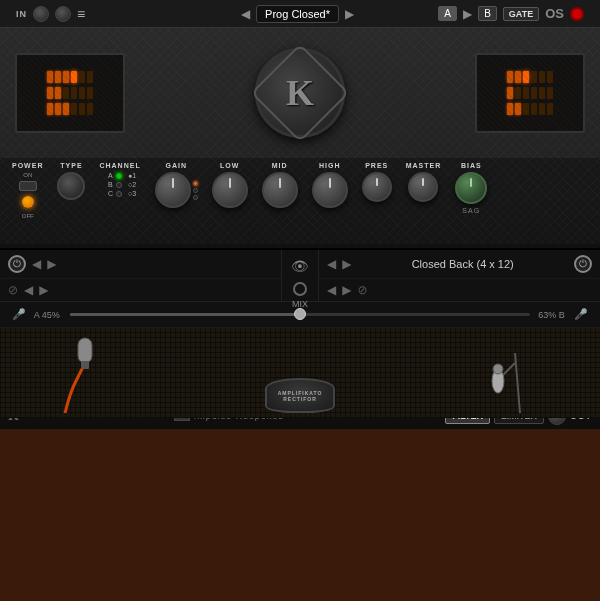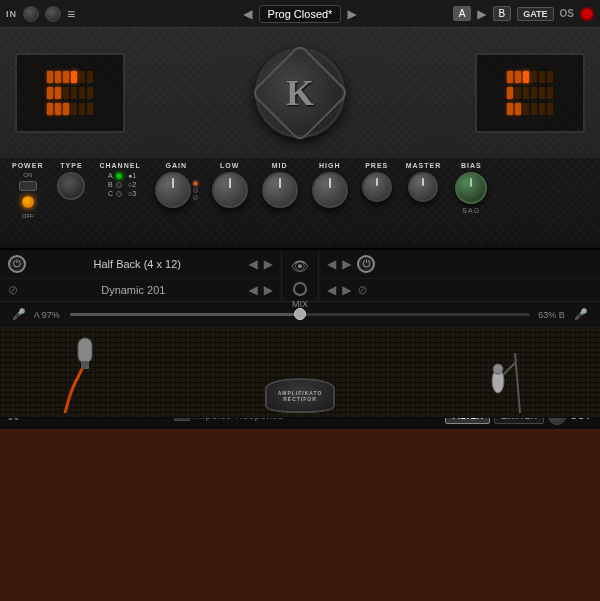--- a/index.html
+++ b/index.html
@@ -11,21 +11,21 @@
       overflow: hidden;
       position: relative;
     }
 
     
     .top-bar {
       background: #1a1a1a;
       height: 28px;
       display: flex;
       align-items: center;
-      padding: 0 6px;
+      padding: 0 16px;
       border-bottom: 1px solid #333;
     }
     .top-bar-left {
       display: flex;
       align-items: center;
       gap: 6px;
       flex: 1;
     }
     .top-bar-center {
       display: flex;
@@ -78,21 +78,21 @@
       font-weight: bold;
       background: #2a2a2a;
       border: 1px solid #555;
       padding: 1px 5px;
       border-radius: 2px;
       cursor: pointer;
       text-align: right;
     }
     .os-btn {
       color: #888;
-      font-size: 10px;
+      font-size: 13px;
       font-weight: bold;
       cursor: pointer;
     }
     .knob-small {
       width: 16px;
       height: 16px;
       border-radius: 50%;
       background: radial-gradient(circle at 40% 35%, #555, #222);
       border: 1px solid #444;
       display: inline-block;
@@ -766,57 +766,56 @@
 </div>
 
 <div class="bottom-strip">
 
   <div style="display:flex; border-bottom:1px solid #222;">
 
     <div style="flex:1; border-right:1px solid #222;">
 
       <div style="display:flex; align-items:center; padding:5px 8px; gap:6px; border-bottom:1px solid #1a1a1a;">
         <div class="cab-power-btn active">⏻</div>
-        <span class="cab-name">Half Back (4 x 12)</span>
         <span class="cab-arrow">◀</span>
         <span class="cab-arrow">▶</span>
       </div>
 
       <div style="display:flex; align-items:center; padding:4px 8px; gap:6px;">
         <span class="slash-icon">⊘</span>
-        <span class="mic-name">Dynamic 201</span>
         <span class="cab-arrow">◀</span>
         <span class="cab-arrow">▶</span>
       </div>
     </div>
 
     <div style="display:flex; flex-direction:column; align-items:center; justify-content:center; padding:0 8px; gap:6px; border-right:1px solid #222;">
       <div class="eye-icon">👁</div>
       <div class="circle-btn"></div>
     </div>
 
     <div style="flex:1;">
 
       <div style="display:flex; align-items:center; padding:5px 8px; gap:6px; border-bottom:1px solid #1a1a1a;">
         <span class="cab-arrow">◀</span>
         <span class="cab-arrow">▶</span>
+        <span class="cab-name">Closed Back (4 x 12)</span>
         <div class="cab-power-btn active">⏻</div>
       </div>
 
       <div style="display:flex; align-items:center; padding:4px 8px; gap:6px;">
         <span class="cab-arrow">◀</span>
         <span class="cab-arrow">▶</span>
         <span class="slash-icon">⊘</span>
       </div>
     </div>
   </div>
 
   <div style="display:flex; align-items:center; padding:6px 12px; gap:8px; border-bottom:1px solid #1a1a1a; position:relative;">
     <span style="color:#888;font-size:11px;">🎤</span>
-    <span class="mix-pct">A 97%</span>
+    <span class="mix-pct">A 45%</span>
     <div class="mix-slider-track" style="flex:1;position:relative;">
       <div class="mix-slider-fill"></div>
       <div class="mix-slider-thumb"></div>
       <span class="mix-center-label">MIX</span>
     </div>
     <span class="mix-pct">63% B</span>
     <span style="color:#888;font-size:11px;">🎤</span>
   </div>
 
   <div class="cab-inner-visual">

